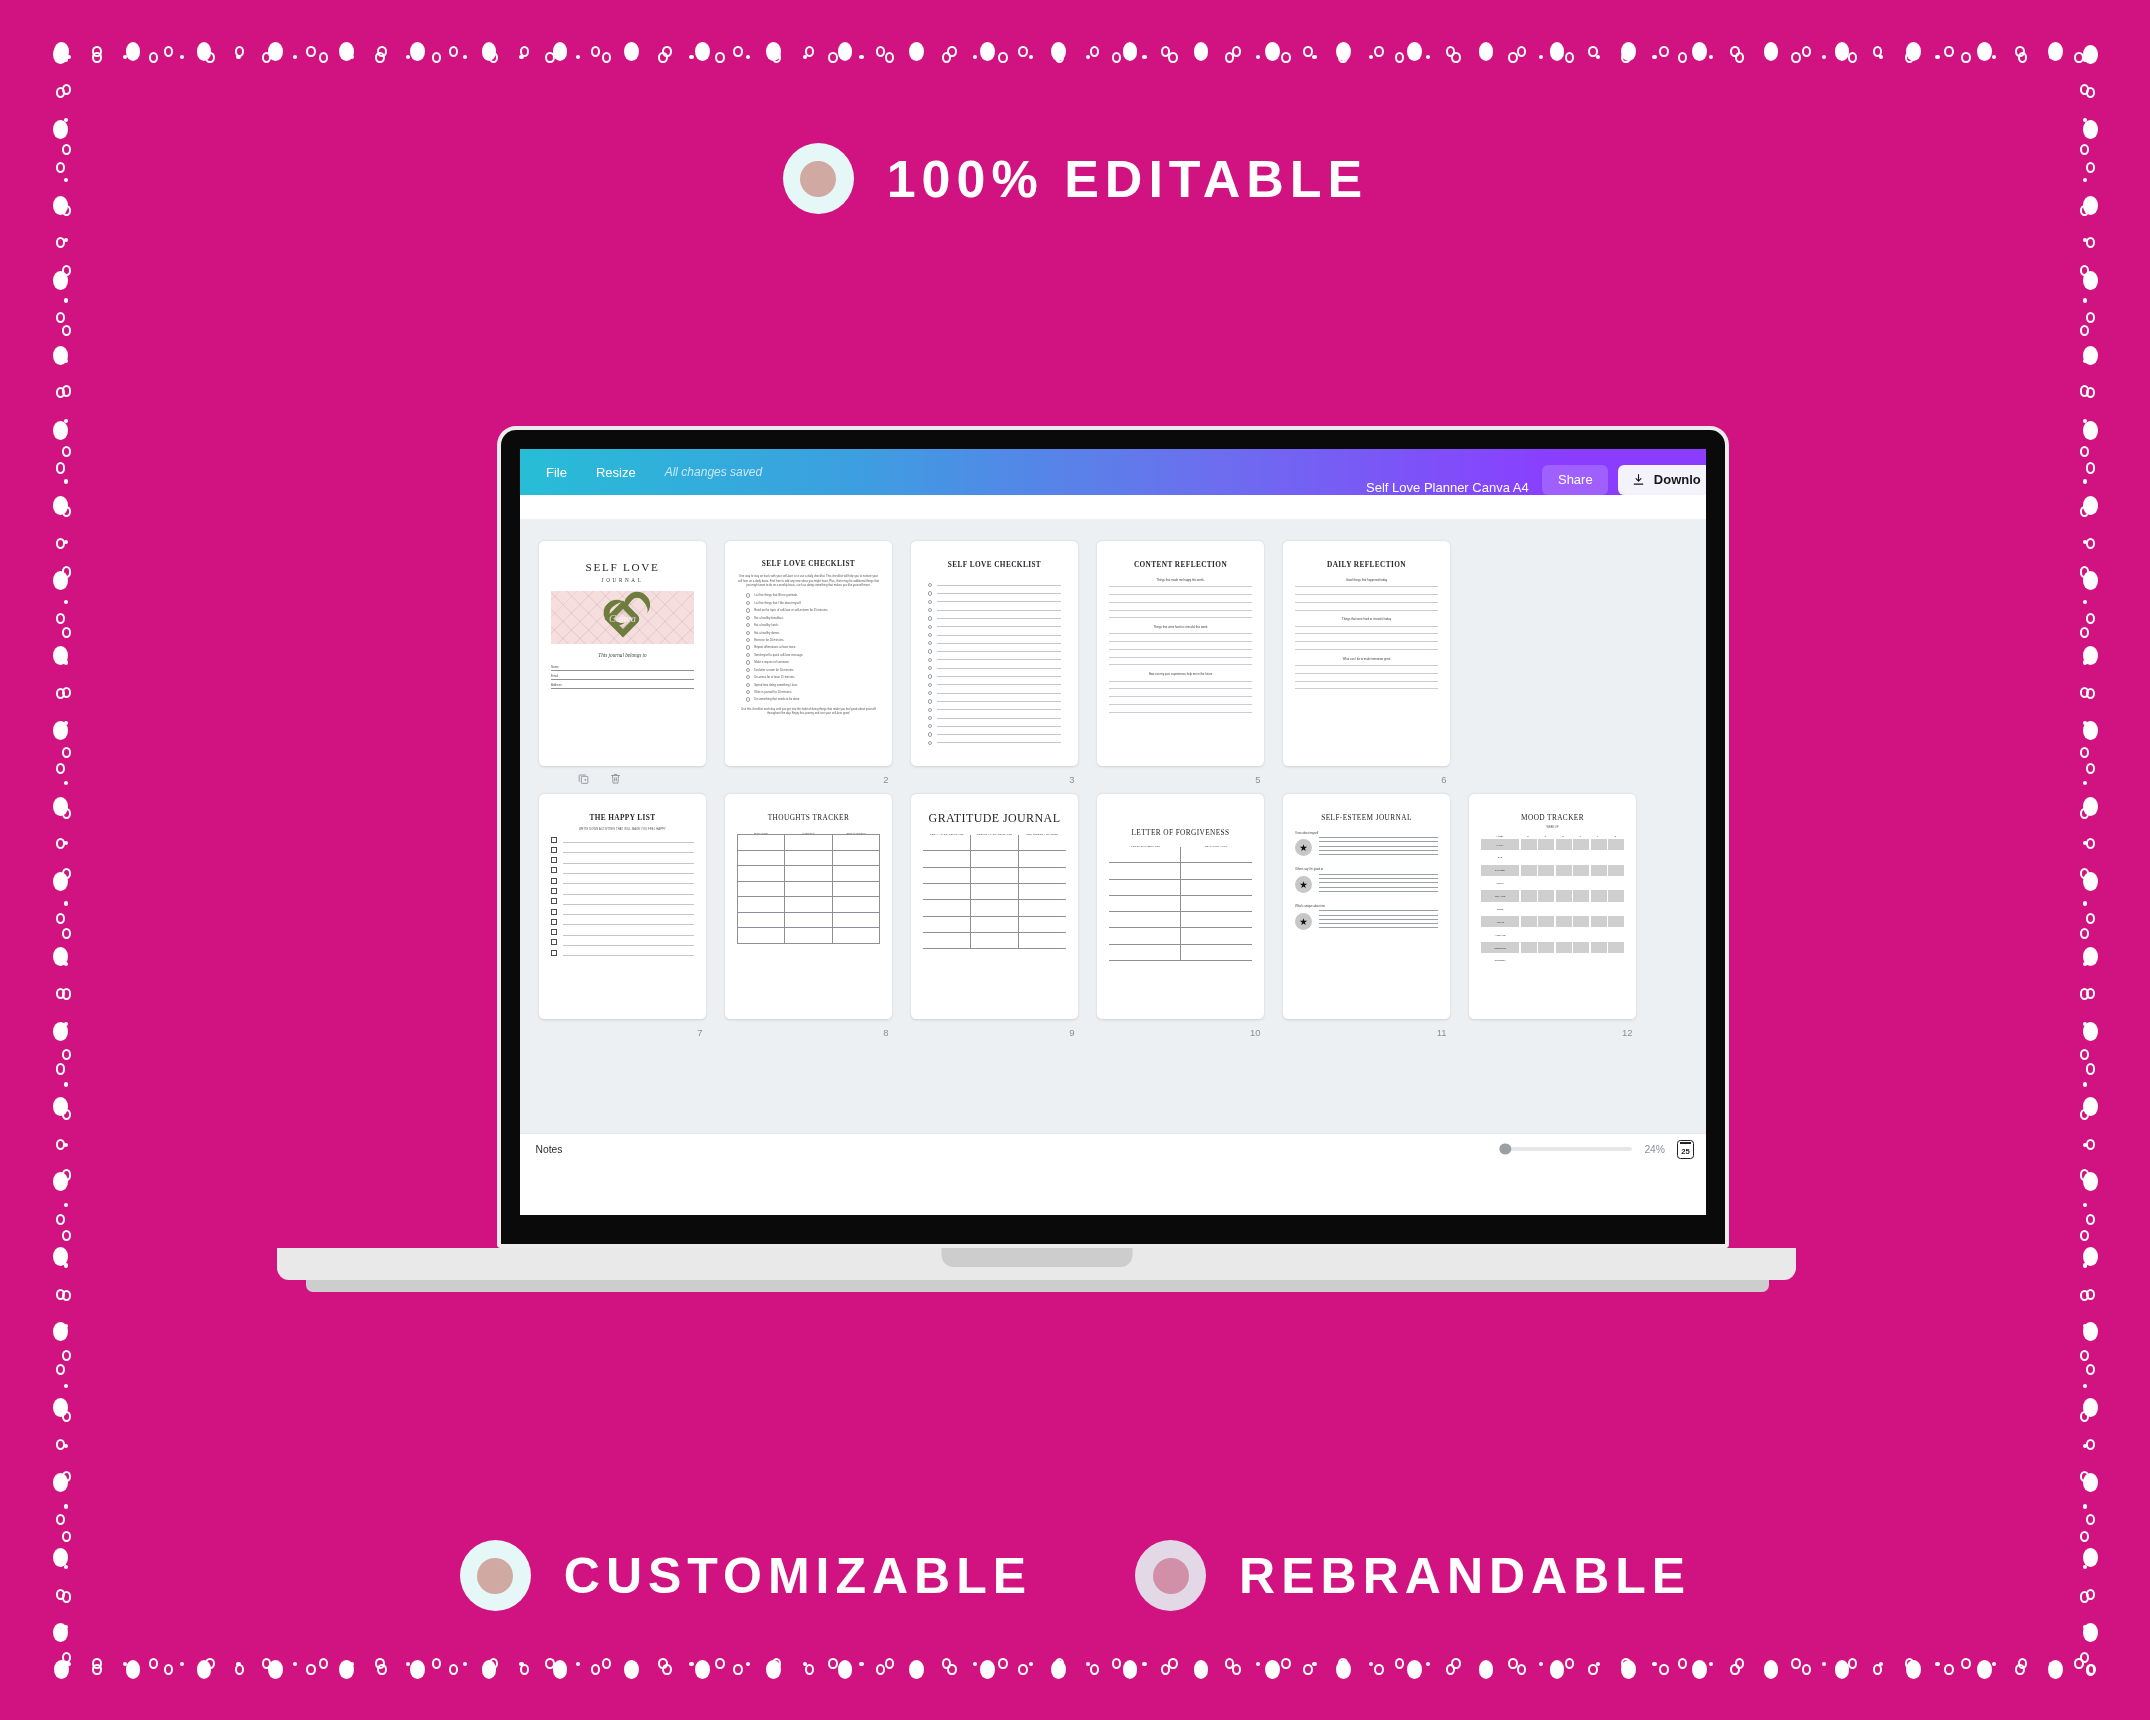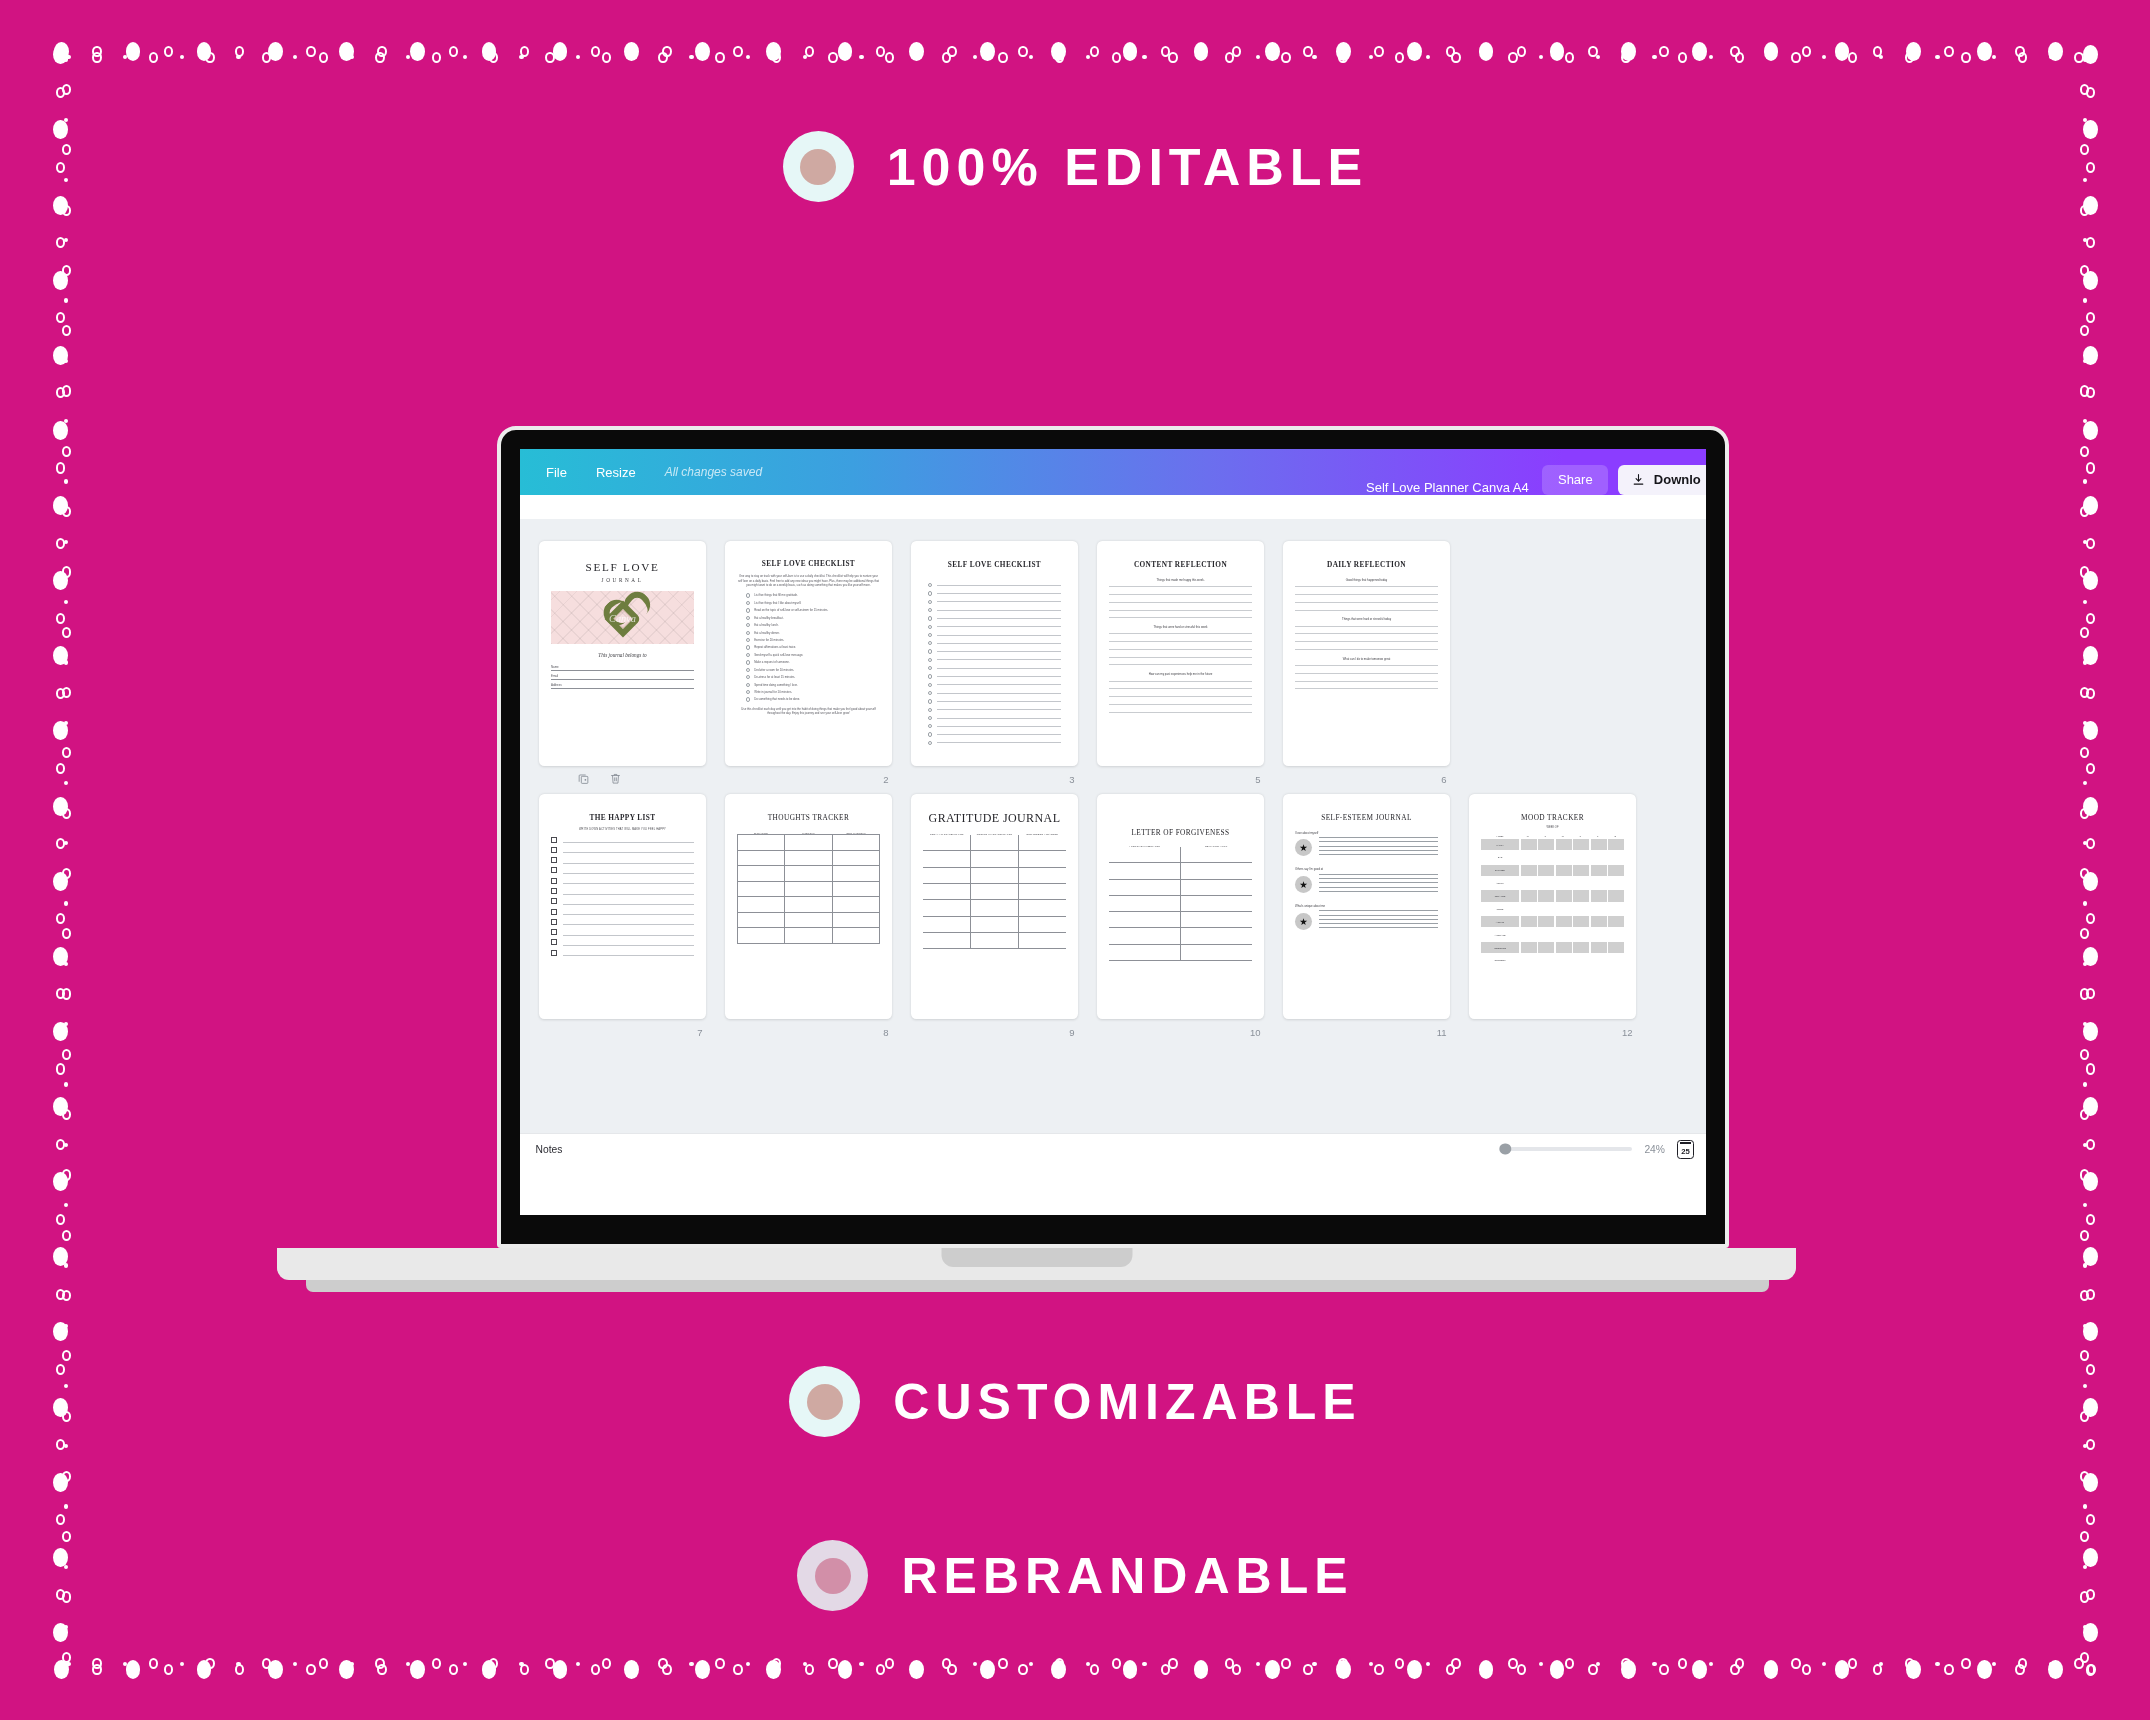--- a/index.html
+++ b/index.html
@@ -58,34 +58,33 @@
   }
   .badge-dot .inner { border-radius: 50%; }
   .badge-text {
     color: #ffffff;
     font-weight: bold;
     letter-spacing: 6px;
     white-space: nowrap;
   }
 
   #headline-top {
-    top: 131px;
+    top: 143px;
     left: 0; right: 0;
     justify-content: center;
   }
   #headline-top .badge-dot { width: 71px; height: 71px; background: #E6F7F7; }
   #headline-top .badge-dot .inner { width: 36px; height: 36px; background: #CFA9A2; }
   #headline-top .badge-text { font-size: 52px; }
 
   #headline-bottom {
     bottom: 110px;
     left: 0; right: 0;
     justify-content: center;
     gap: 103px;
-    flex-direction: column;
   }
   .badge-group { display: flex; align-items: center; gap: 33px; }
   #badge-customizable .badge-dot { width: 71px; height: 71px; background: #E6F7F7; }
   #badge-customizable .badge-dot .inner { width: 36px; height: 36px; background: #CFA9A2; }
   #badge-rebrandable .badge-dot { width: 71px; height: 71px; background: #E3D9E6; }
   #badge-rebrandable .badge-dot .inner { width: 36px; height: 36px; background: #D28FA8; }
   #headline-bottom .badge-text { font-size: 50px; }
 
   
   #laptop {

